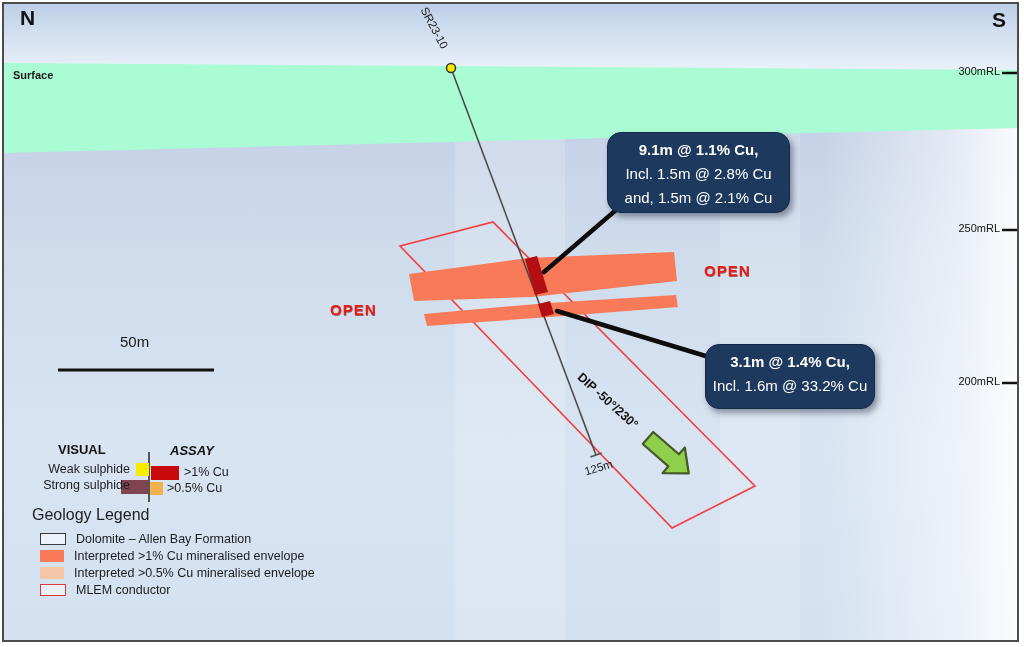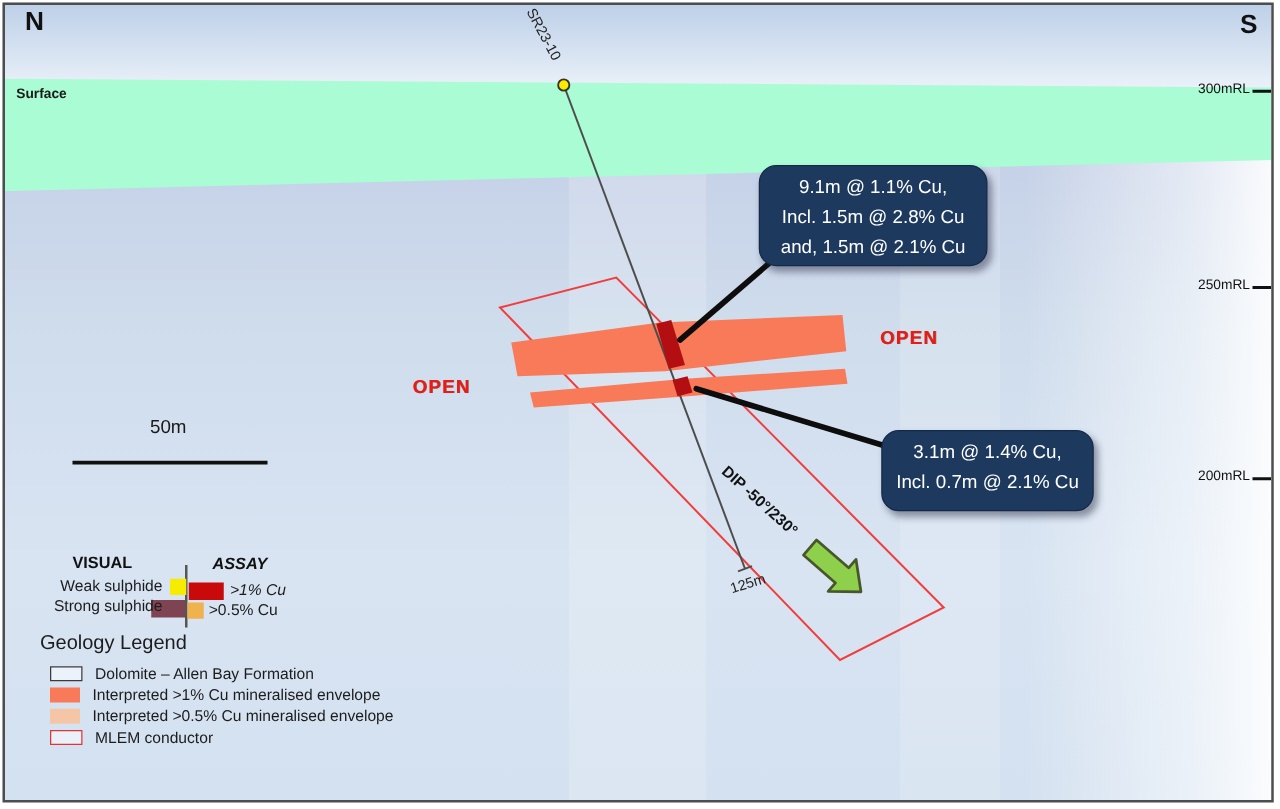--- a/index.html
+++ b/index.html
@@ -15,21 +15,21 @@
   .rl{font-size:11px;font-weight:400;width:62px;text-align:right;color:#111;}
   .open{font-size:15px;font-weight:800;letter-spacing:1px;color:#ec1a10;
         text-shadow:0.5px 0.5px 0 rgba(90,0,0,0.55);}
   .scale-lbl{font-size:15px;font-weight:normal;}
   .dip-lbl{font-size:12.5px;font-weight:bold;transform:rotate(42deg);transform-origin:0 0;color:#111;}
   .eoh-lbl{font-size:11.5px;color:#222;transform:rotate(-17deg);transform-origin:0 0;}
   .callout{position:absolute;background:#1d3a5e;border:1px solid #14294a;border-radius:14px;
         color:#ffffff;text-align:center;box-shadow:3px 4px 6px rgba(30,35,60,0.45);
         padding-top:5px;}
   .c-line{font-size:15px;line-height:24px;}
-  .c-line.bold{font-weight:normal;}
+  .c-line.bold{font-weight:bold;}
   .leg-hdr{font-size:13px;font-weight:bold;color:#111;}
   .leg-txt{font-size:12.5px;color:#1c1c1c;}
   .leg-right{width:108px;text-align:right;}
   .geo-block{position:absolute;left:32px;top:506px;}
   .geo-title{font-size:16px;color:#1c1c1c;margin-bottom:6px;}
   .geo-row{display:flex;align-items:center;height:17px;margin-left:8px;}
   .geo-sw{width:24px;height:12px;margin-right:10px;flex:0 0 auto;}
   .sw-mint{background:#b2f7d2;}
   .sw-outline{background:rgba(255,255,255,0.55);border:1.5px solid #3a3a3a;height:10px;}
   .sw-coral{background:#f87a58;}
@@ -127,31 +127,31 @@
   <div class="lbl scale-lbl" style="left:120px;top:333px;">50m</div>
 
   <div class="callout" style="left:607px;top:132px;width:181px;height:74px;">
     <div class="c-line bold">9.1m @ 1.1% Cu,</div>
     <div class="c-line">Incl. 1.5m @ 2.8% Cu</div>
     <div class="c-line">and, 1.5m @ 2.1% Cu</div>
   </div>
 
   <div class="callout" style="left:705px;top:344px;width:168px;height:58px;">
     <div class="c-line bold">3.1m @ 1.4% Cu,</div>
-    <div class="c-line">Incl. 0.7m @ 2.1% Cu</div>
+    <div class="c-line">Incl. 1.6m @ 33.2% Cu</div>
   </div>
 
   <div class="lbl dip-lbl" style="left:584px;top:370px;">DIP -50°/230°</div>
   <div class="lbl eoh-lbl" style="left:583px;top:466px;">125m</div>
 
   <div class="lbl leg-hdr" style="left:58px;top:442px;">VISUAL</div>
   <div class="lbl leg-hdr" style="left:170px;top:443px;font-style:italic;">ASSAY</div>
   <div class="lbl leg-txt leg-right" style="left:22px;top:462px;">Weak sulphide</div>
   <div class="lbl leg-txt leg-right" style="left:22px;top:478px;">Strong sulphide</div>
-  <div class="lbl leg-txt" style="left:184px;top:465px;font-style:italic;">&gt;1% Cu</div>
+  <div class="lbl leg-txt" style="left:184px;top:465px;">&gt;1% Cu</div>
   <div class="lbl leg-txt" style="left:167px;top:481px;">&gt;0.5% Cu</div>
 
   <div class="geo-block">
     <div class="geo-title">Geology Legend</div>
     <div class="geo-row">
       <span class="geo-sw sw-outline"></span>
       <span class="geo-lbl">Dolomite – Allen Bay Formation</span>
     </div>
     <div class="geo-row">
       <span class="geo-sw sw-coral"></span>

